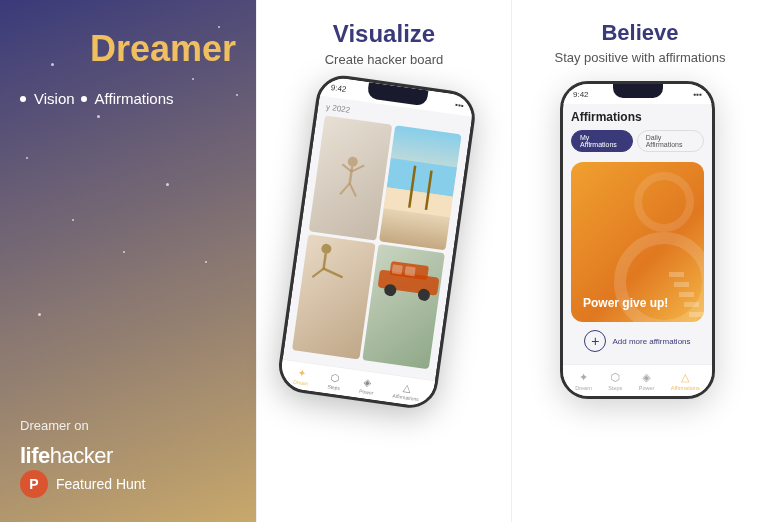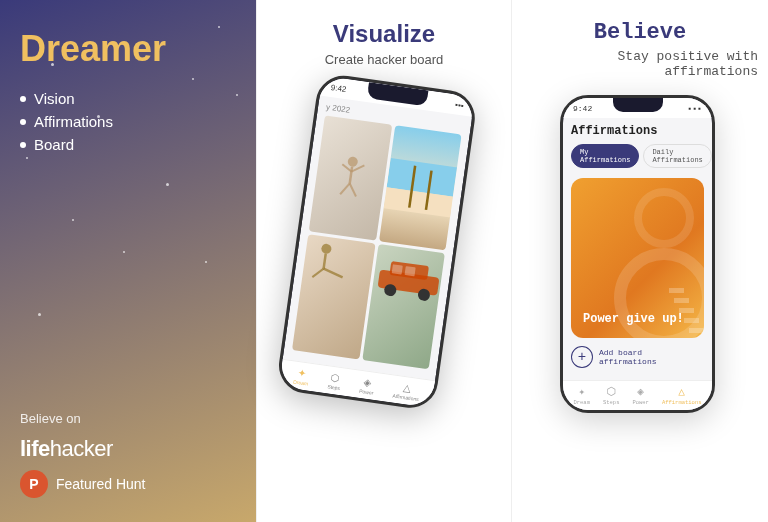--- a/index.html
+++ b/index.html
@@ -33,24 +33,24 @@
       background: rgba(255,255,255,0.7);
       border-radius: 50%;
     }
     .panel-1-title {
       font-size: 36px;
       font-weight: 700;
       color: #f0c060;
       margin-bottom: 20px;
       z-index: 2;
       position: relative;
+      text-align: right;
     }
     .panel-1-items {
       display: flex;
-      flex-direction: column;
       gap: 6px;
       z-index: 2;
       position: relative;
     }
     .panel-1-item {
       display: flex;
       align-items: center;
       gap: 8px;
       color: #fff;
       font-size: 15px;
@@ -68,21 +68,21 @@
       position: relative;
     }
     .featured-label {
       color: rgba(255,255,255,0.85);
       font-size: 13px;
       margin-bottom: 10px;
     }
     .lifehacker-logo {
       display: flex;
       align-items: center;
-      margin-bottom: 8px;
+      margin-bottom: 1px;
     }
     .lifehacker-text {
       font-size: 22px;
       color: #fff;
       font-weight: 400;
       letter-spacing: -0.5px;
     }
     .lifehacker-text .bold {
       font-weight: 700;
     }
@@ -224,21 +224,20 @@
 
     
     .panel-3 {
       width: 256px;
       height: 522px;
       background: #fff;
       display: flex;
       flex-direction: column;
       align-items: center;
       padding: 20px 10px 16px;
-      font-family: Liberation Mono, monospace;
     }
     .panel-3-title {
       font-size: 22px;
       font-weight: 700;
       color: #3a3a7a;
       margin-bottom: 4px;
     }
     .panel-3-subtitle {
       font-size: 13px;
       color: #555;
@@ -430,28 +429,24 @@
 
   <div class="panel-1-items">
     <div class="panel-1-item">
       <div class="bullet"></div>
       <span>Vision</span>
     </div>
     <div class="panel-1-item">
       <div class="bullet"></div>
       <span>Affirmations</span>
     </div>
-    <div class="panel-1-item">
-      <div class="bullet"></div>
-      <span>Board</span>
-    </div>
   </div>
 
   <div class="panel-1-featured">
-    <div class="featured-label">Believe on</div>
+    <div class="featured-label">Dreamer on</div>
     <div class="lifehacker-logo">
       <span class="lifehacker-text">
         <span class="bold">life</span><span>hacker</span>
       </span>
     </div>
     <div class="producthunt">
       <div class="ph-icon">P</div>
       <span class="ph-text">Featured Hunt</span>
     </div>
   </div>
@@ -562,21 +557,21 @@
               <rect x="55" y="60" width="15" height="5" fill="#fff"></rect>
               <rect x="50" y="50" width="15" height="5" fill="#fff"></rect>
               <rect x="45" y="40" width="15" height="5" fill="#fff"></rect>
               <rect x="40" y="30" width="15" height="5" fill="#fff"></rect>
               <rect x="35" y="20" width="15" height="5" fill="#fff"></rect>
             </svg>
             <div class="card-text">Power give up!</div>
           </div>
           <div class="add-btn-row">
             <div class="add-btn-circle">+</div>
-            <span class="add-btn-label">Add board affirmations</span>
+            <span class="add-btn-label">Add more affirmations</span>
           </div>
         </div>
         <div class="phone-tabbar-3">
           <div class="tab-item-3">
             <span class="tab-icon-3">✦</span>
             <span class="tab-label-3">Dream</span>
           </div>
           <div class="tab-item-3">
             <span class="tab-icon-3">⬡</span>
             <span class="tab-label-3">Steps</span>

